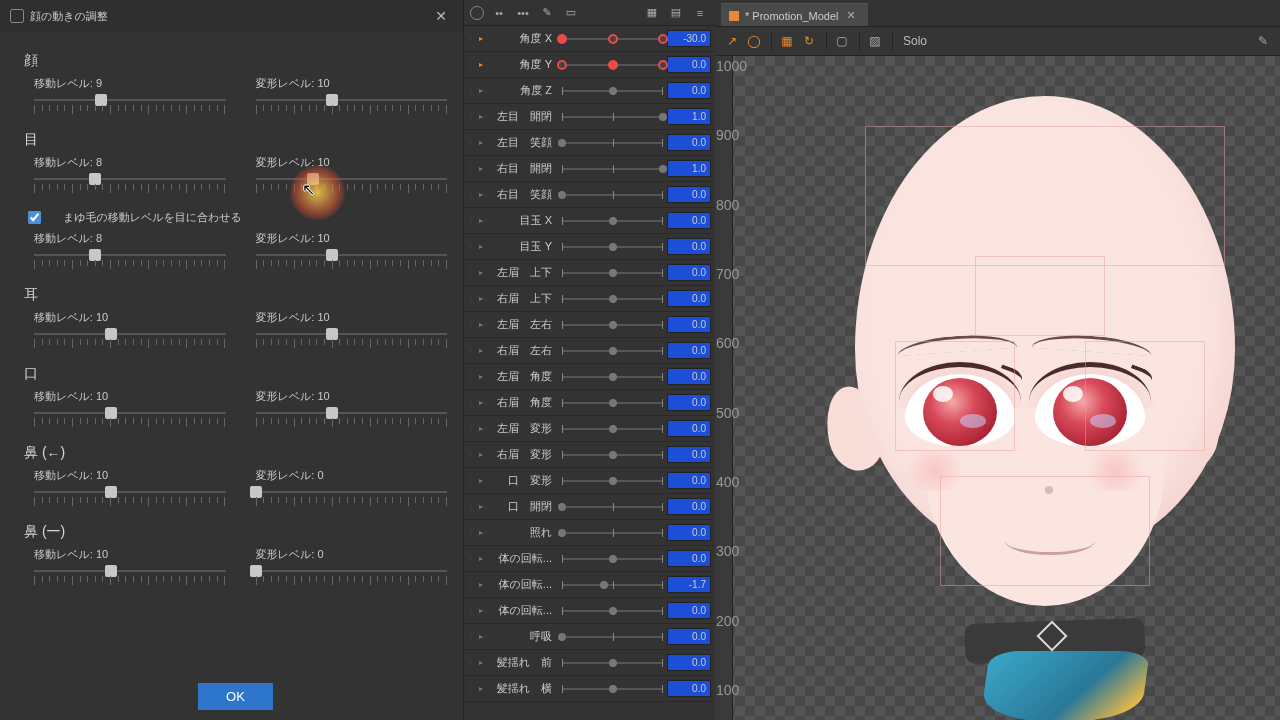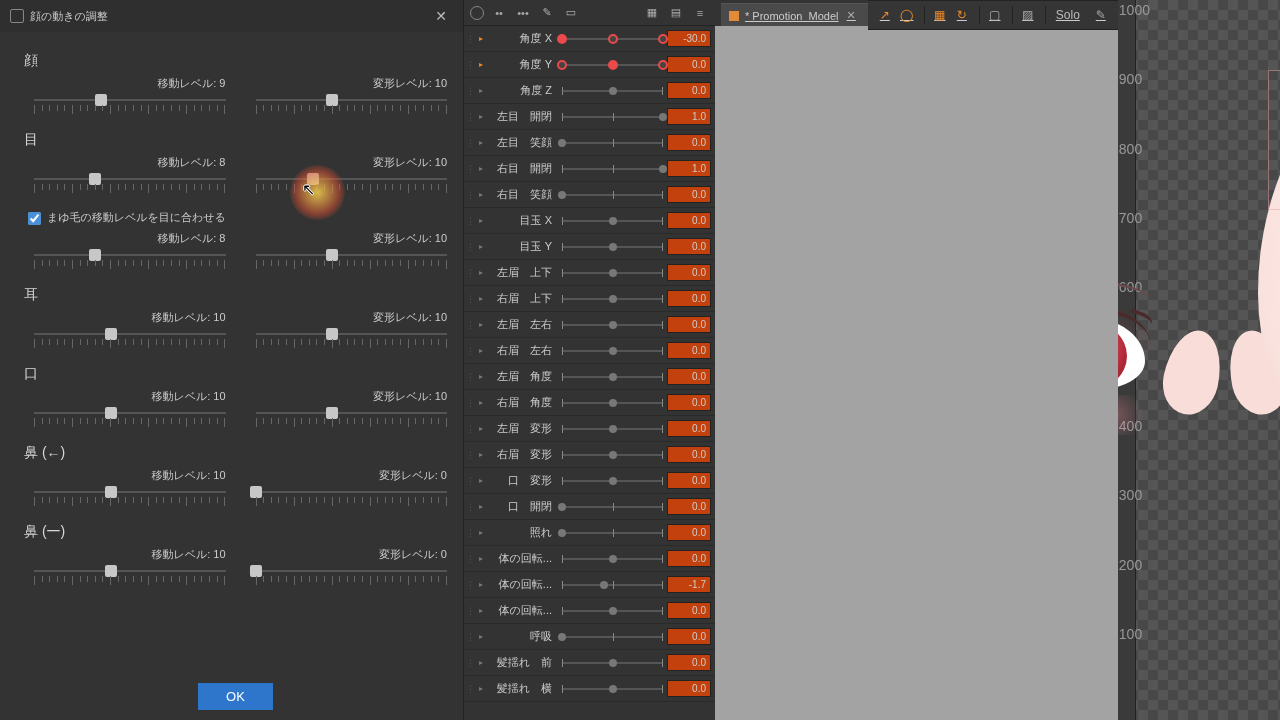--- a/index.html
+++ b/index.html
@@ -3,30 +3,30 @@
 <meta charset="utf-8">
 <style>
 * { margin: 0; padding: 0; box-sizing: border-box; font-family: "Meiryo", "MS Gothic", sans-serif; }
 body { background: #2a2a2a; color: #ccc; font-size: 11px; width: 1280px; height: 720px; overflow: hidden; display: flex; }
 .dialog { width: 463px; background: #333; display: flex; flex-direction: column; position: relative;}
 .dialog-titlebar { height: 32px; background: #2f2f2f; display: flex; align-items: center; padding: 0 10px; }
 .dialog-titlebar .ticon { width: 14px; height: 14px; border: 1px solid #888; border-radius: 2px; margin-right: 6px; }
 .close-x { margin-left: auto; font-size: 14px; color: #bbb; cursor: pointer; width: 24px; text-align: center; }
 .dialog-body { flex: 1; overflow-y: auto; padding: 10px 16px 4px 24px; }
 .section-title { color: #d8d8d8; font-size: 14px; margin: 10px 0 6px 0; font-weight: normal; }
-.pair { display: flex; gap: 30px; margin-bottom: 14px; padding-left: 10px; text-align: right;}
+.pair { display: flex; gap: 30px; margin-bottom: 14px; padding-left: 10px;}
 .slider-col { flex: 1; }
 .slider-label { font-size: 11px; color: #ccc; margin-bottom: 4px; }
 .slider-track { position: relative; height: 22px; }
 .slider-line { position: absolute; top: 4px; left: 0; right: 0; height: 2px; background: #555; }
 .slider-thumb { position: absolute; top: -1px; width: 12px; height: 12px; background: #c7c7c7; border-radius: 2px; transform: translateX(-50%); }
 .slider-ticks { position: absolute; top: 10px; left: 0; right: 0; height: 8px; display: flex; justify-content: space-between; }
 .slider-ticks i { width: 1px; background: #666; height: 6px; }
 .slider-ticks i.tall { height: 9px; }
-.checkbox-row { display: flex; align-items: flex-end; gap: 6px; margin: 4px 0 6px 4px; }
+.checkbox-row { display: flex; align-items: center; gap: 22px; margin: 4px 0 6px 4px; }
 .checkbox-row input { accent-color: #4a90d9; }
 .ok-area { padding: 10px; text-align: center; }
 .ok-btn { background: #2d76cc; color: #fff; border: none; padding: 6px 28px; font-size: 13px; cursor: pointer; margin-left: 8px; }
 
 .click-hi { position:absolute; left: 290px; top: 165px; width:55px; height:55px; border-radius:50%; background: radial-gradient(circle, rgba(255,220,80,0.8) 0%, rgba(220,80,50,0.5) 55%, rgba(220,80,50,0) 75%); pointer-events:none; }
 .cursor { position:absolute; left:302px; top:180px; font-size:16px; color:#000; text-shadow: 1px 0 #fff,-1px 0 #fff,0 1px #fff,0 -1px #fff; pointer-events:none;}
 
 .param-panel { width: 252px; background: #333; border-left: 1px solid #222; display: flex; flex-direction: column; }
 .param-tab { height: 20px; background: #3a3a3a; border-bottom:1px solid #222; padding: 3px 10px; font-size: 11px; }
 .param-toolbar { height: 26px; display: flex; align-items: center; gap: 6px; padding: 0 6px; border-bottom: 1px solid #222; }
@@ -38,25 +38,25 @@
 .param-row .rh { width: 10px; color: #555; font-size:9px; }
 .param-row .rname { width: 72px; font-size: 11px; color: #ccc; white-space: nowrap; overflow: hidden; text-align:right; padding-right:6px;}
 .param-row .rslider { flex: 1; position: relative; height: 12px; margin: 0 4px; }
 .param-row .rslider .bar { position: absolute; left: 0; right: 0; top: 5px; height: 2px; background: #555; }
 .param-row .rslider .endl { position:absolute; left:0; top:2px; width:1px; height:8px; background:#888;}
 .param-row .rslider .endr { position:absolute; right:0; top:2px; width:1px; height:8px; background:#888;}
 .param-row .rslider .mid { position:absolute; left:50%; top:2px; width:1px; height:8px; background:#888;}
 .param-row .rslider .dotc { position:absolute; top:1px; width:10px; height:10px; border-radius:50%; background:#444; border:2px solid #ea4a4a; transform:translateX(-50%);}
 .param-row .rslider .dotc.fill { background:#ea4a4a; }
 .param-row .rslider .dotf { position:absolute; top:2px; width:8px; height:8px; border-radius:50%; background:#777; transform:translateX(-50%);}
-.param-row .rval { width: 44px; background: #c2410c; color: #ccc; text-align: right; padding: 2px 4px; font-size: 10px; border:1px solid #222;}
+.param-row .rval { width: 44px; background: #1d4ed8; color: #ccc; text-align: right; padding: 2px 4px; font-size: 10px; border:1px solid #222;}
 .tri { color:#777; font-size:8px; width:10px; text-align:center;}
 .tri.orange { color:#e68a2e; }
 
-.viewport-area { flex: 1; display: flex; flex-direction: row; background: #a3a3a3; text-decoration: underline;}
+.viewport-area { flex: 1; display: flex; flex-direction: column; background: #4c1d95;}
 .tabbar { height: 26px; background: #333; display: flex; align-items: flex-end; padding-left: 6px;}
 .file-tab { background: #4a4a4a; padding: 5px 10px 4px 8px; display: flex; align-items: center; gap: 6px; font-size: 11px; border-top:1px solid #555;}
 .file-tab .sq { width:10px; height:10px; background:#e38b3a; }
 .file-tab .xx { color:#aaa; cursor:pointer; padding:0 2px;}
 .vp-toolbar { height: 30px; background: #353535; border-top:1px solid #222; border-bottom:1px solid #222; display: flex; align-items: center; gap: 6px; padding: 0 8px;}
 .vp-toolbar .grp { display:flex; gap:4px; padding-right:8px; border-right:1px solid #222; }
 .vp-toolbar .ic { width:18px; height:18px; display:flex; align-items:center; justify-content:center; color:#aaa; font-size:12px;}
 .vp-toolbar .ic.or { color:#e68a2e; }
 .solo { color:#bbb; font-size:12px; margin-left:4px;}
 .canvas { flex:1; position:relative; background:

